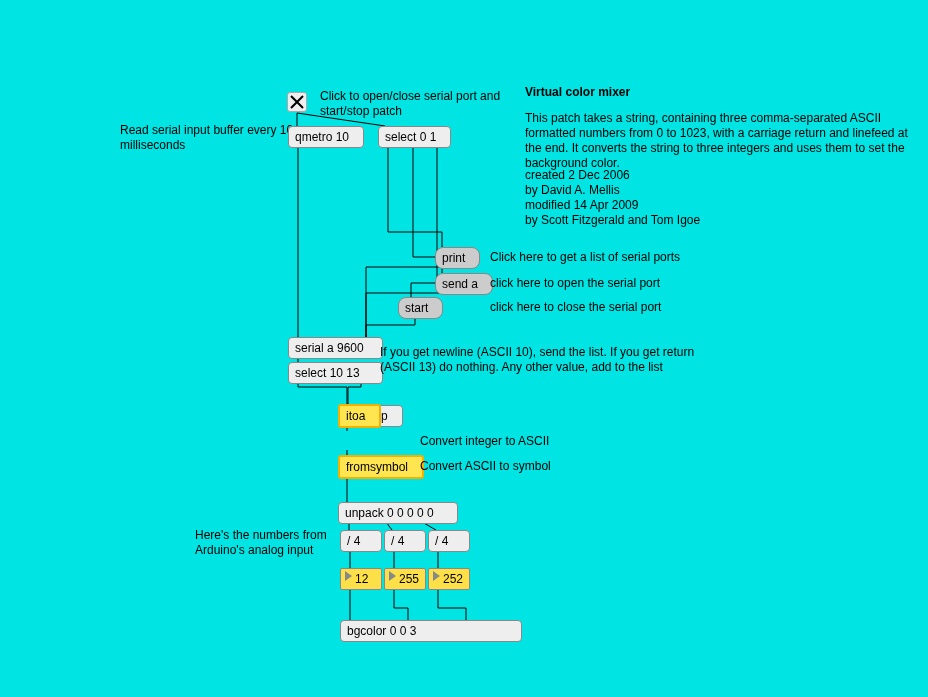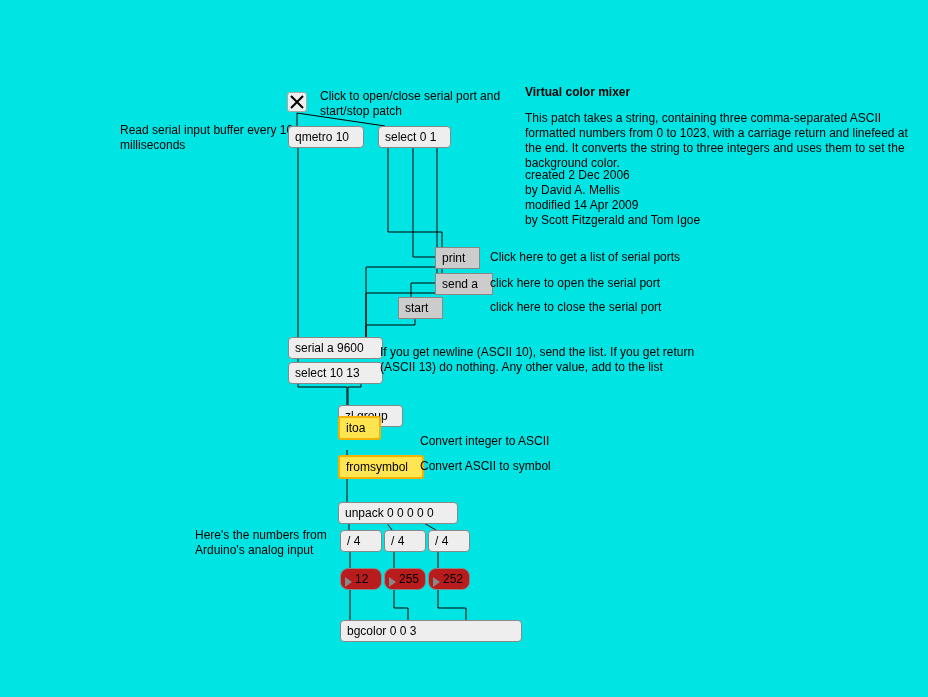--- a/index.html
+++ b/index.html
@@ -1,20 +1,20 @@
 <!DOCTYPE html>
 <html><head>
 <meta charset="utf-8">
 <style>
 html,body{margin:0;padding:0;width:928px;height:697px;background:#00e4e4;font-family:Arial,Helvetica,sans-serif;font-size:12px;color:#000;position:relative;overflow:hidden}
 .box{position:absolute;background:#eee;border:1px solid #888;border-radius:4px;padding:2px 14px 2px 6px;height:16px;line-height:16px;white-space:nowrap;box-sizing:content-box}
 .object{background:#eee;border:1px solid #888}
-.msg{background:#ccc;border:1px solid #888;border-radius:0}
+.msg{background:#ccc;border:1px solid #888;border-radius:8px}
 .yellow{background:#ffe550;border:2px solid #f5b000;border-radius:3px}
-.numbox{background:#b91c1c;border:1px solid #888;border-radius:8px;padding:2px 4px;height:16px;line-height:16px;display:flex;align-items:flex-end;width:32px}
+.numbox{background:#fde047;border:1px solid #888;border-radius:2px;padding:2px 4px;height:16px;line-height:16px;display:flex;align-items:flex-start;width:32px}
 .numbox .tri{width:0;height:0;border-top:5px solid transparent;border-bottom:5px solid transparent;border-left:7px solid #888;margin-right:3px}
 .comment{position:absolute;font-size:12px;line-height:15px;color:#000}
 .toggle{position:absolute;width:18px;height:18px;border:1px solid #aaa;background:#eee;border-radius:3px}
 .toggle svg{width:100%;height:100%}
 svg.wires{position:absolute;top:0;left:0;width:928px;height:697px;pointer-events:none}
 svg.wires path{stroke:#000;stroke-width:1;fill:none}
 .wide{width:160px}
 </style>
 </head>
 <body>
@@ -73,21 +73,21 @@
 
 <div class="box msg" style="left:398px;top:297px">start</div>
 <div class="comment" style="left:490px;top:300px">click here to close the serial port</div>
 
 <div class="box object" style="left:288px;top:337px;width:73px">serial a 9600</div>
 <div class="box object" style="left:288px;top:362px;width:73px">select 10 13</div>
 <div class="comment" style="left:380px;top:345px;width:330px">If you get newline (ASCII 10), send the list. If you get return (ASCII 13) do nothing. Any other value, add to the list</div>
 
 <div class="box object" style="left:338px;top:405px">zl group</div>
 
-<div class="box yellow" style="left:338px;top:416px">itoa</div>
+<div class="box yellow" style="left:338px;top:404px">itoa</div>
 <div class="comment" style="left:420px;top:434px">Convert integer to ASCII</div>
 
 <div class="box yellow" style="left:338px;top:455px">fromsymbol</div>
 <div class="comment" style="left:420px;top:459px">Convert ASCII to symbol</div>
 
 <div class="box object" style="left:338px;top:502px;width:98px">unpack 0 0 0 0 0</div>
 
 <div class="comment" style="left:195px;top:528px;width:135px">Here's the numbers from Arduino's analog input</div>
 
 <div class="box object" style="left:340px;top:530px;width:20px">/ 4</div>

